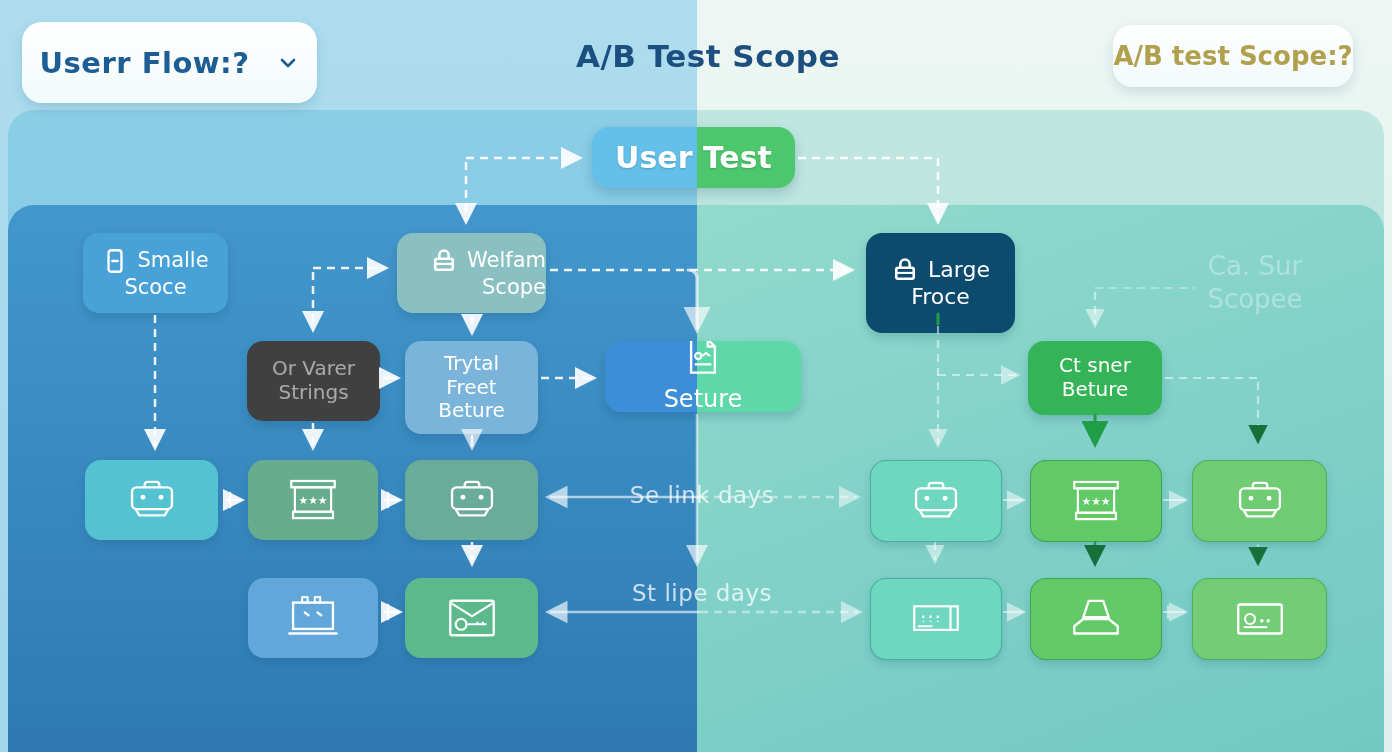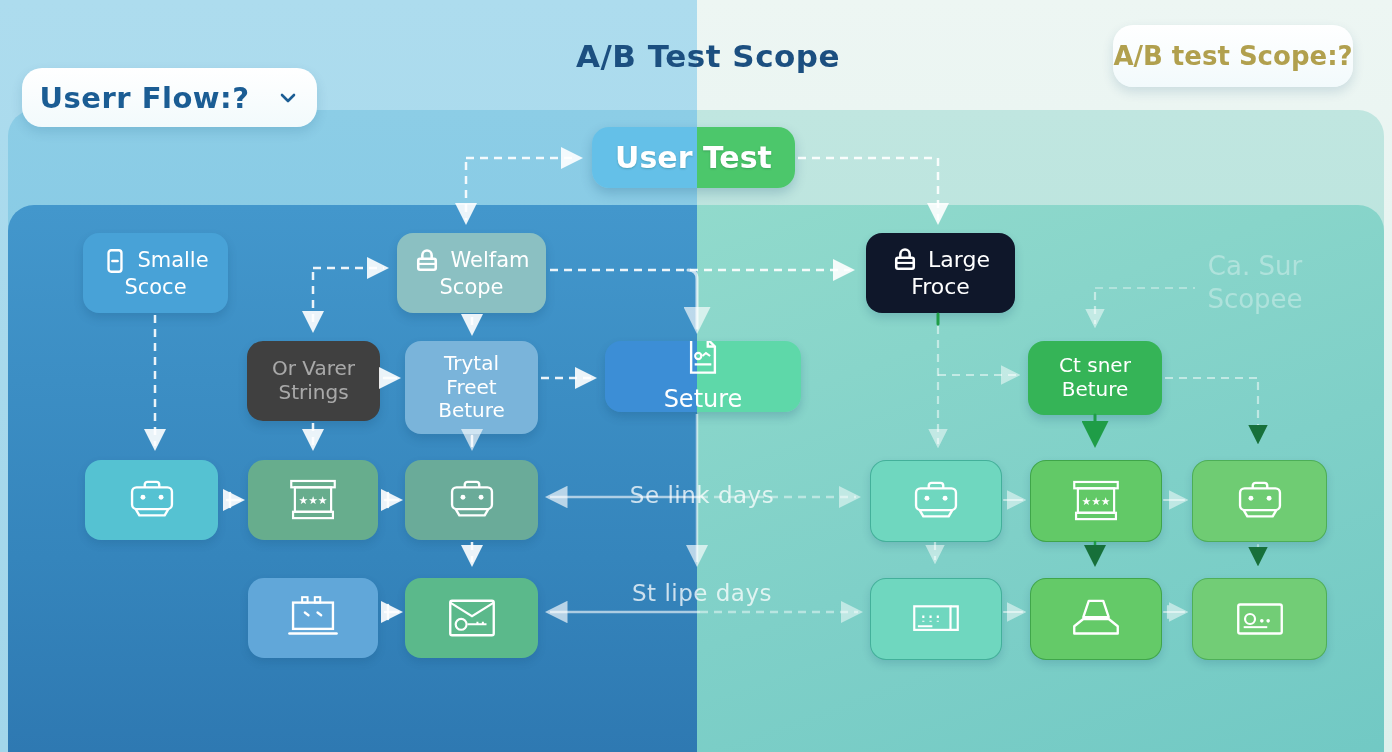--- a/index.html
+++ b/index.html
@@ -21,43 +21,43 @@
   .panel-inner{position:absolute;left:8px;top:205px;width:1376px;height:640px;
                border-radius:26px;overflow:hidden;}
   .panel-inner .half-l{position:absolute;left:0;top:0;width:689px;height:100%;
                background:linear-gradient(180deg,#4397cc 0%,#3585bc 55%,#2b73ad 100%);}
   .panel-inner .half-r{position:absolute;left:689px;top:0;width:687px;height:100%;
                background:linear-gradient(160deg,#91dacc 0%,#7fd0c8 50%,#6ec7c3 100%);}
   
   .pill{position:absolute;display:flex;align-items:center;justify-content:center;
         background:linear-gradient(180deg,#ffffff,#f2fafc);border-radius:20px;
         box-shadow:0 5px 12px rgba(10,70,110,.14);}
-  .pill-left{left:22px;top:22px;width:295px;height:59px;gap:26px;cursor:pointer;margin-top:46px;}
+  .pill-left{left:22px;top:22px;width:295px;height:81px;gap:26px;cursor:pointer;}
   .pill-left .lbl{color:#1b5d94;font-size:29px;font-weight:bold;letter-spacing:.5px;}
   .pill-right{left:1113px;top:25px;width:240px;height:62px;}
   .pill-right .lbl{color:#b1a04e;font-size:26px;font-weight:bold;}
   .main-title{position:absolute;left:0;top:38px;width:1392px;text-align:center;
         color:#1c4f80;font-size:31px;font-weight:bold;letter-spacing:.5px;margin-left:12px;}
   
   .userflow{position:absolute;left:592px;top:127px;width:203px;height:61px;
         border-radius:17px;overflow:hidden;box-shadow:0 5px 12px rgba(10,70,110,.22);}
   .userflow .uf-l{position:absolute;left:0;top:0;width:105px;height:100%;background:#64c0e8;}
   .userflow .uf-r{position:absolute;left:105px;top:0;width:98px;height:100%;background:#4cc76b;}
   .userflow .uf-t{position:absolute;left:0;top:0;width:100%;height:100%;display:flex;
         align-items:center;justify-content:center;color:#fff;font-size:30px;font-weight:bold;
         text-shadow:0 1px 2px rgba(0,60,40,.25);}
   
   .node{position:absolute;border-radius:16px;color:#fff;display:flex;flex-direction:column;
         align-items:center;justify-content:center;box-shadow:0 5px 10px rgba(10,60,100,.18);
         text-align:center;line-height:1.18;}
   .node .row{display:flex;align-items:center;gap:9px;}
   .pre{white-space:pre-line;}
   .n-smalle{left:83px;top:233px;width:145px;height:80px;background:#48a2d7;font-size:21px;}
-  .n-welfam{left:397px;top:233px;width:149px;height:80px;background:#8bc0c2;font-size:21px;}
-  .n-large{left:866px;top:233px;width:149px;height:80px;background:#0f172a;font-size:22px;}
+  .n-welfam{left:397px;top:233px;width:149px;height:80px;background:#8bc0c2;font-size:21px;align-items:flex-end;}
+  .n-large{left:866px;top:233px;width:149px;height:100px;background:#0c4a6e;font-size:22px;}
   .n-orvarer{left:247px;top:341px;width:133px;height:80px;background:#404040;
         font-size:20px;color:rgba(255,255,255,.55);}
   .n-trytal{left:405px;top:341px;width:133px;height:93px;background:#7ab4da;font-size:20px;}
   .n-ctsner{left:1028px;top:341px;width:134px;height:74px;background:#35b457;font-size:20px;}
   .n-seture{left:605px;top:341px;width:196px;height:71px;border-radius:16px;overflow:hidden;
         position:absolute;box-shadow:0 5px 10px rgba(10,60,100,.2);}
   .n-seture .se-l{position:absolute;left:0;top:0;width:92px;height:100%;background:#3c8ed6;}
   .n-seture .se-r{position:absolute;left:92px;top:0;width:104px;height:100%;background:#5ed8a9;}
   .n-seture .se-t{position:absolute;left:0;top:0;width:100%;height:100%;display:flex;
         align-items:center;justify-content:center;gap:10px;color:#fff;font-size:24px;flex-direction:column;}

